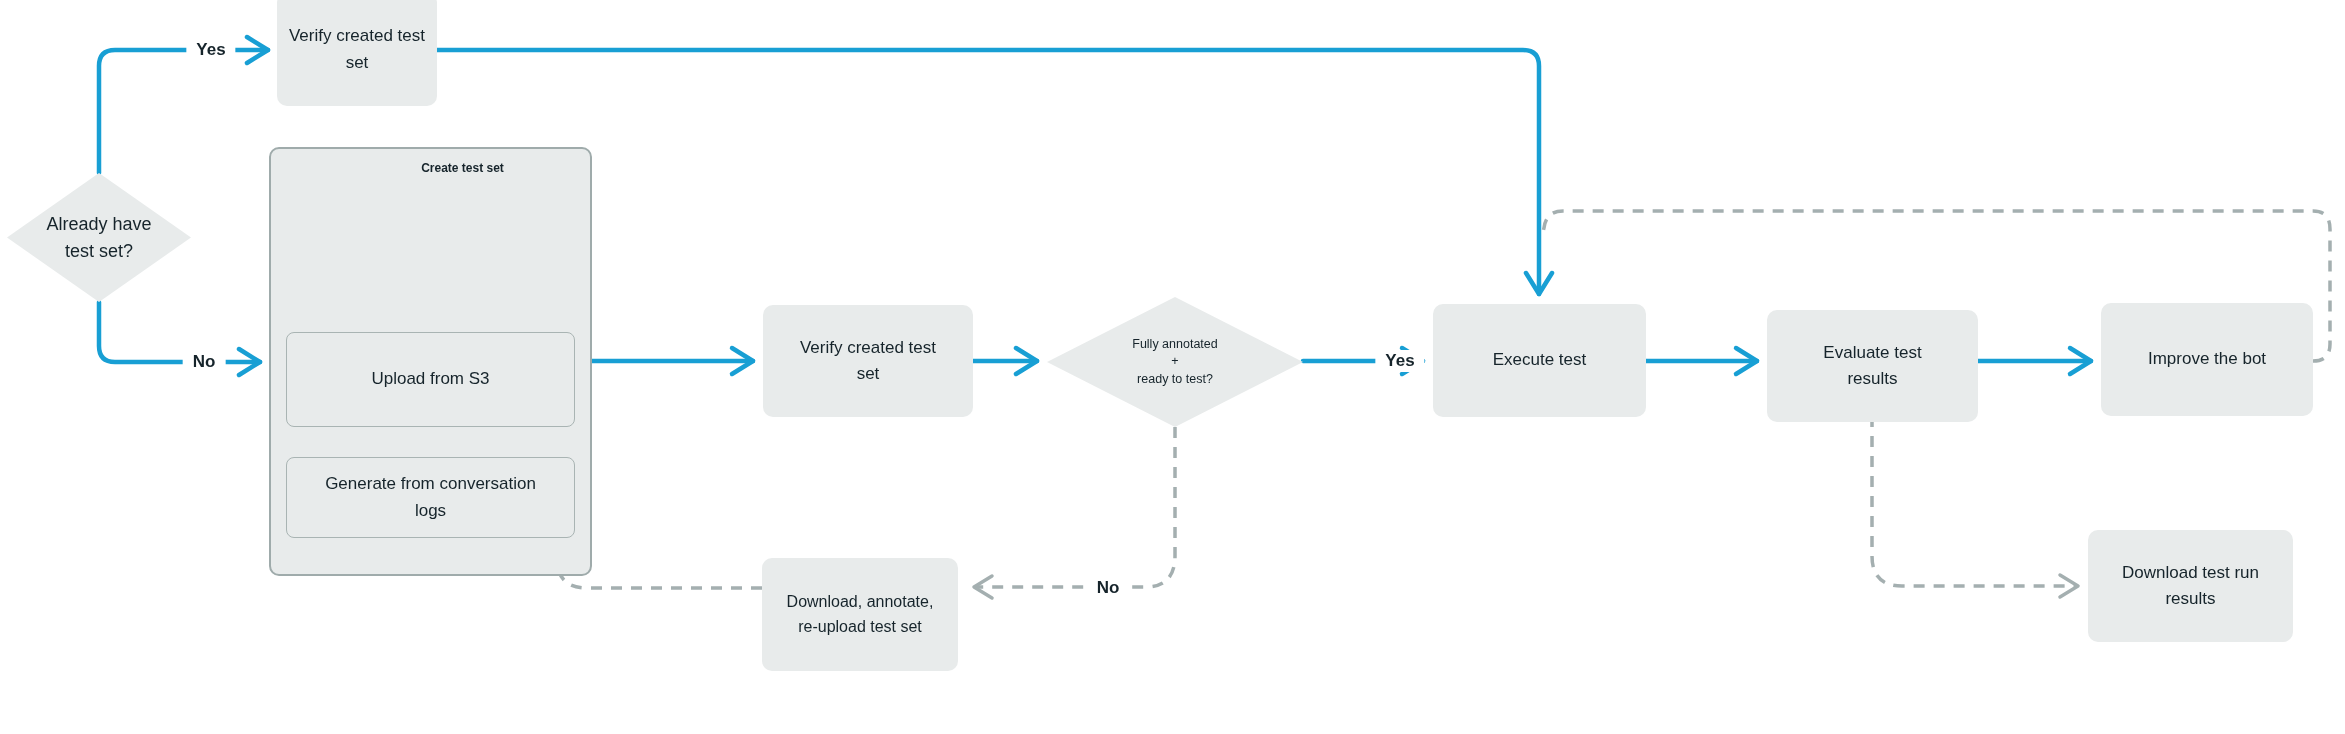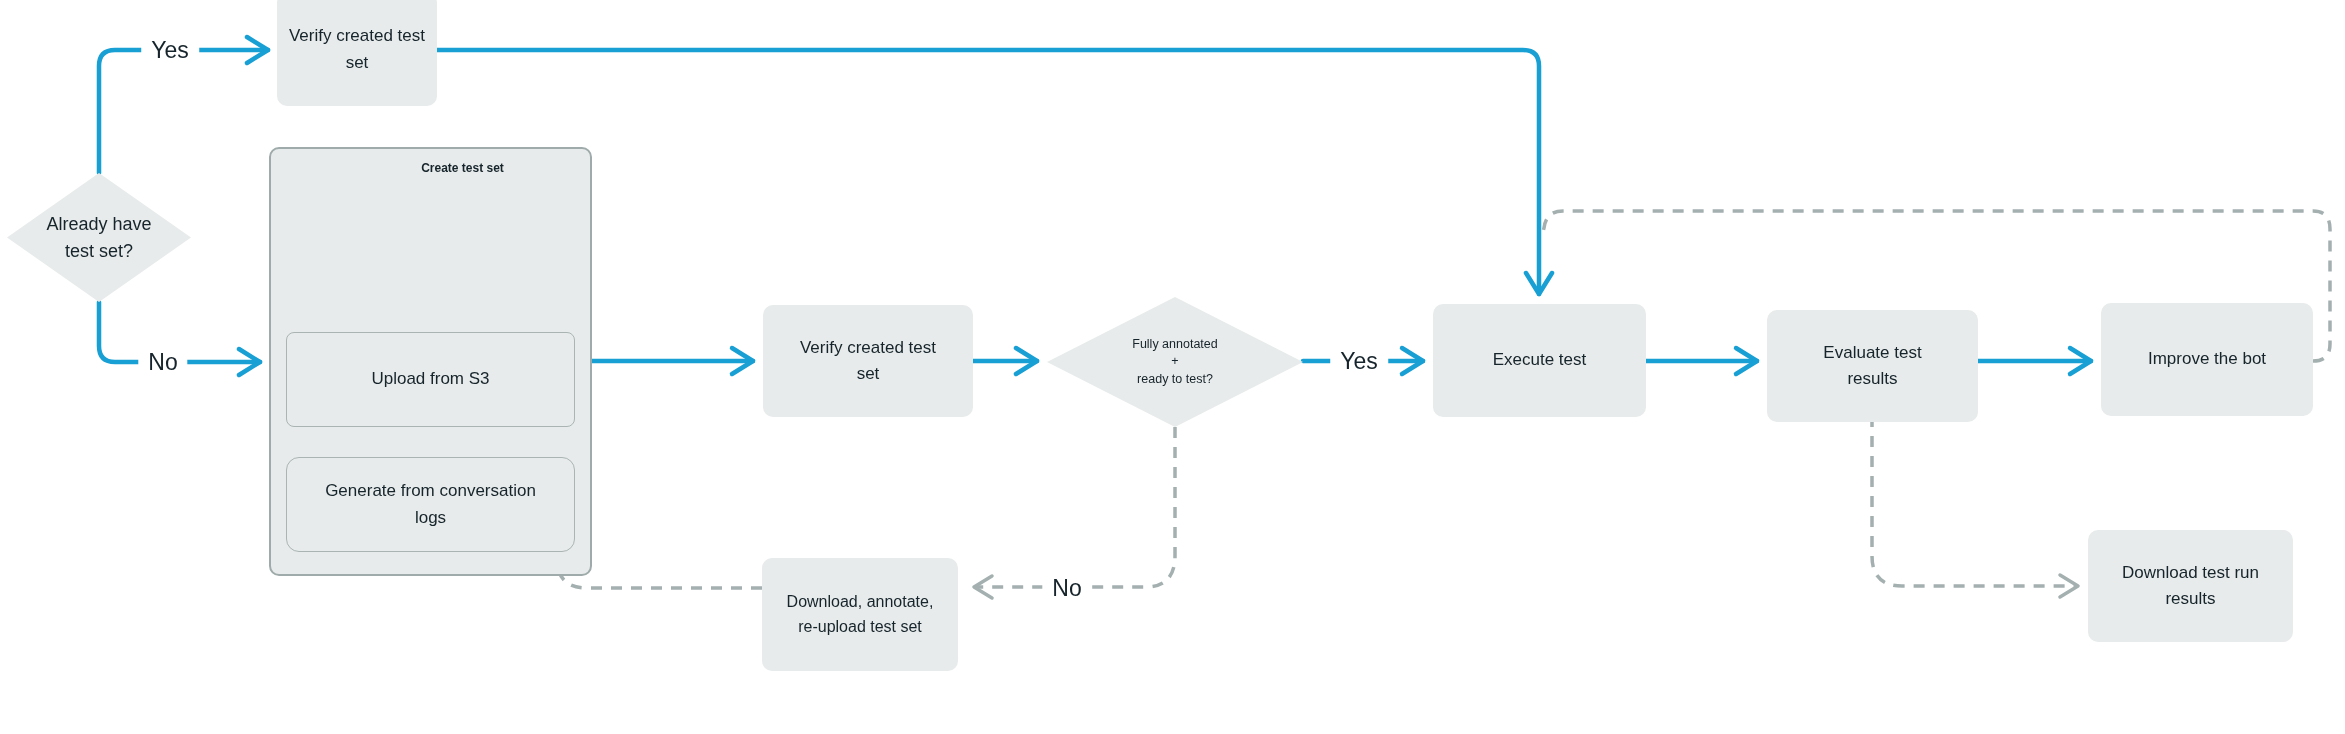--- a/index.html
+++ b/index.html
@@ -51,21 +51,21 @@
     border-radius:8px;
     box-sizing:border-box;
     display:flex;align-items:center;justify-content:center;
     text-align:center;font-size:17px;line-height:1.55;
   }
   .edge-label{
     position:absolute;z-index:3;
     transform:translate(-50%,-50%);
     background:var(--background,#fff);
     padding:1px 10px;
-    font-size:23px;font-weight:400;
+    font-size:17px;font-weight:700;margin-left:41px;
   }
 </style>
 </head>
 <body>
 
 <div class="canvas">
 
   <svg class="edges" width="2345" height="734" viewBox="0 0 2345 734">
     <defs>
       <marker id="chevBlue" markerUnits="userSpaceOnUse" markerWidth="30" markerHeight="34" viewBox="0 0 30 34" refX="26" refY="17" orient="auto">
@@ -99,21 +99,21 @@
   <div class="diamond" style="left:7px;top:173px;width:184px;height:129px;font-size:18px;line-height:1.45;">
     <span class="lbl">Already have
 test set?</span>
   </div>
 
   <div class="container" style="left:269px;top:147px;width:323px;height:429px;">
     <div class="container-title">Create test set</div>
     <div class="option" style="left:15px;top:183px;width:289px;height:95px;">
       <span class="lbl">Upload from S3</span>
     </div>
-    <div class="option" style="left:15px;top:308px;width:289px;height:95px;border-radius:13px;">
+    <div class="option" style="left:15px;top:308px;width:289px;height:81px;">
       <span class="lbl">Generate from conversation
 logs</span>
     </div>
   </div>
 
   <div class="box" style="left:763px;top:305px;width:210px;height:112px;">
     <span class="lbl">Verify created test
 set</span>
   </div>
 

